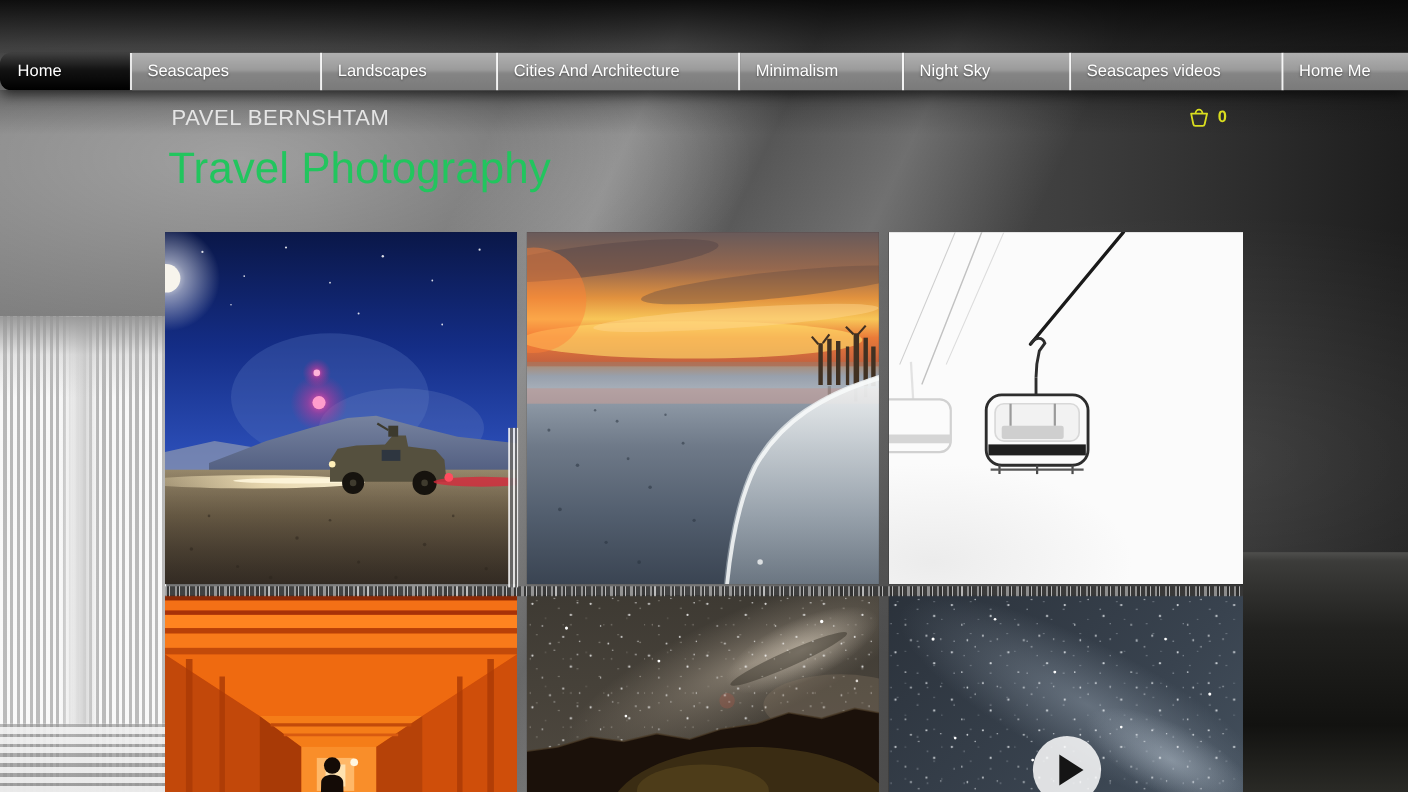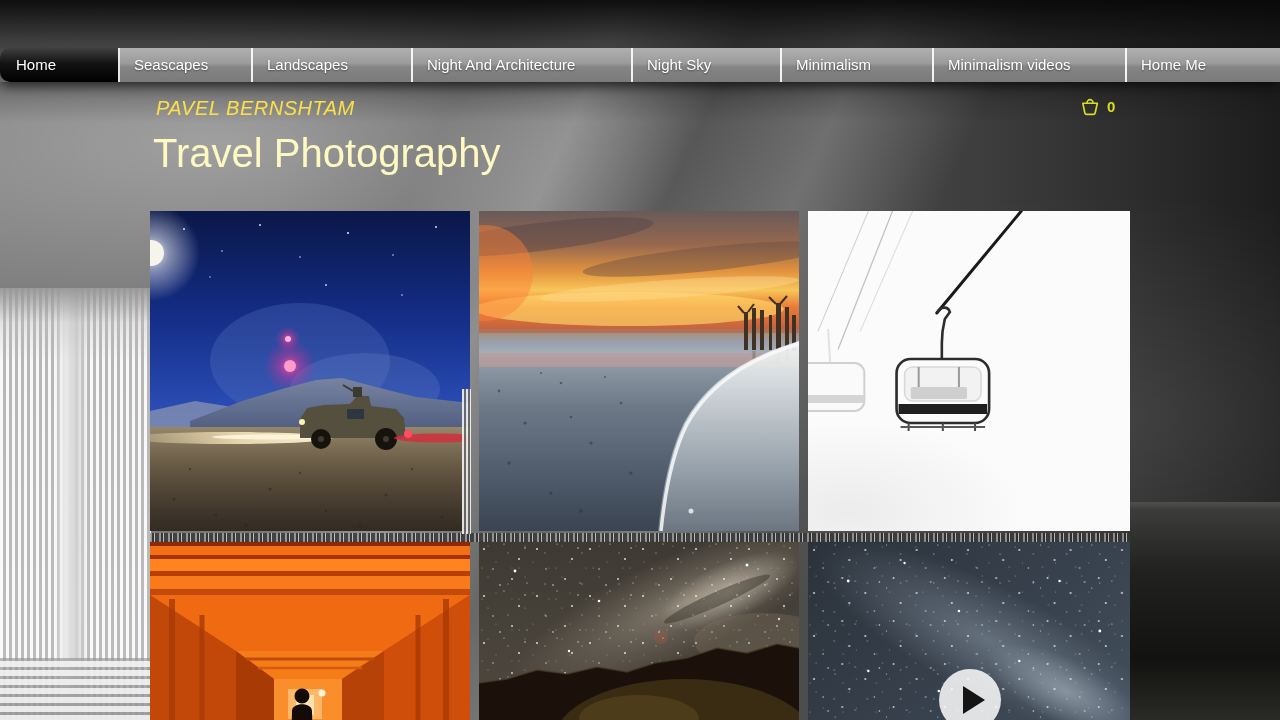--- a/index.html
+++ b/index.html
@@ -30,35 +30,35 @@
 
   
   .nav{position:absolute;left:0;top:48px;width:1280px;height:34px;display:flex;
        box-shadow:0 6px 12px -2px rgba(0,0,0,.65);z-index:5;}
   .nav-item{box-sizing:border-box;height:34px;line-height:34px;padding-left:14px;
     color:#fff;font-size:15px;cursor:pointer;white-space:nowrap;overflow:hidden;
     text-shadow:0 1px 2px rgba(0,0,0,.45);
     background:linear-gradient(180deg,#b0b0b0 0%,#9b9b9b 45%,#858585 55%,#7a7a7a 100%);
     border-right:2px solid rgba(255,255,255,.9);}
   .nav-item:nth-child(1){width:120px;}
-  .nav-item:nth-child(2){width:133px;}
+  .nav-item:nth-child(2){width:173px;}
   .nav-item:nth-child(3){width:160px;}
   .nav-item:nth-child(4){width:220px;}
   .nav-item:nth-child(5){width:149px;}
   .nav-item:nth-child(6){width:152px;}
   .nav-item:nth-child(7){width:193px;}
   .nav-item:nth-child(8){flex:1;border-right:none;}
   .nav-item.active{background:linear-gradient(180deg,#404040 0%,#131313 45%,#000 100%);
     border-radius:10px 0 0 10px;padding-left:16px;}
 
   
   .owner{position:absolute;left:156px;top:97px;font-size:20px;font-weight:500;
-         color:#fde047;letter-spacing:.5px;z-index:4;font-style:italic;}
+         color:#e5e5e5;letter-spacing:.5px;z-index:4;}
   .site-title{position:absolute;left:153px;top:131px;font-size:40px;font-weight:300;
-         color:#fef9c3;z-index:4;}
+         color:#22c55e;z-index:4;}
   .cart{position:absolute;left:1079px;top:95px;display:flex;align-items:center;gap:6px;
         color:#d9dd1f;z-index:6;cursor:pointer;}
   .cart svg{display:block;}
   .cart-count{font-size:15px;font-weight:bold;}
 
   
   .grid{position:absolute;left:150px;top:211px;width:981px;display:flex;flex-wrap:wrap;
         gap:10px 9px;z-index:3;}
   .ph{width:320px;height:320px;overflow:hidden;position:relative;cursor:pointer;background:#111;}
   .ph:nth-child(3n){width:322px;}
@@ -83,24 +83,24 @@
 <div id="stage">
 
   <div class="bg-base"></div>
   <div class="bg-sea"></div>
   <div class="bg-pier"></div>
 
   <div class="nav">
     <div class="nav-item active">Home</div>
     <div class="nav-item">Seascapes</div>
     <div class="nav-item">Landscapes</div>
-    <div class="nav-item">Night And Architecture</div>
+    <div class="nav-item">Cities And Architecture</div>
+    <div class="nav-item">Minimalism</div>
     <div class="nav-item">Night Sky</div>
-    <div class="nav-item">Minimalism</div>
-    <div class="nav-item">Minimalism videos</div>
+    <div class="nav-item">Seascapes videos</div>
     <div class="nav-item">Home Me</div>
   </div>
 
   <div class="owner">PAVEL BERNSHTAM</div>
   <div class="site-title">Travel Photography</div>
 
   <div class="cart">
     <svg width="22" height="22" viewBox="0 0 24 24">
       <path d="M4.2 9 L6.4 19.6 a2 2 0 0 0 2 1.6 h7.2 a2 2 0 0 0 2-1.6 L20 9 Z" fill="none" stroke="#d9dd1f" stroke-width="1.8" stroke-linejoin="round"></path>
       <path d="M8.6 9 a3.4 3.9 0 0 1 6.8 0" fill="none" stroke="#d9dd1f" stroke-width="1.8"></path>

